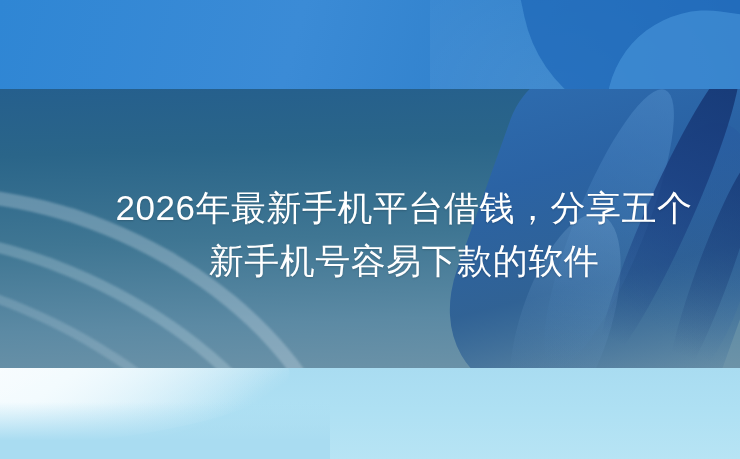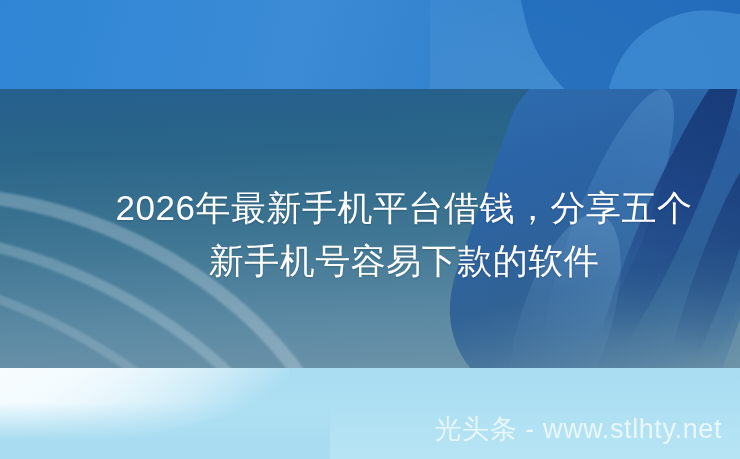--- a/index.html
+++ b/index.html
@@ -226,15 +226,14 @@
   <div class="band-bottom">
     <div class="swoosh-1"></div>
     <div class="swoosh-2"></div>
     <div class="swoosh-3"></div>
     <div class="swoosh-mask"></div>
   </div>
 
   <div class="headline">2026年最新手机平台借钱，分享五个
 新手机号容易下款的软件</div>
 
-  <div class="watermark">光头条 - www.stlhty.net</div>
 
 </div>
 
 </body></html>

